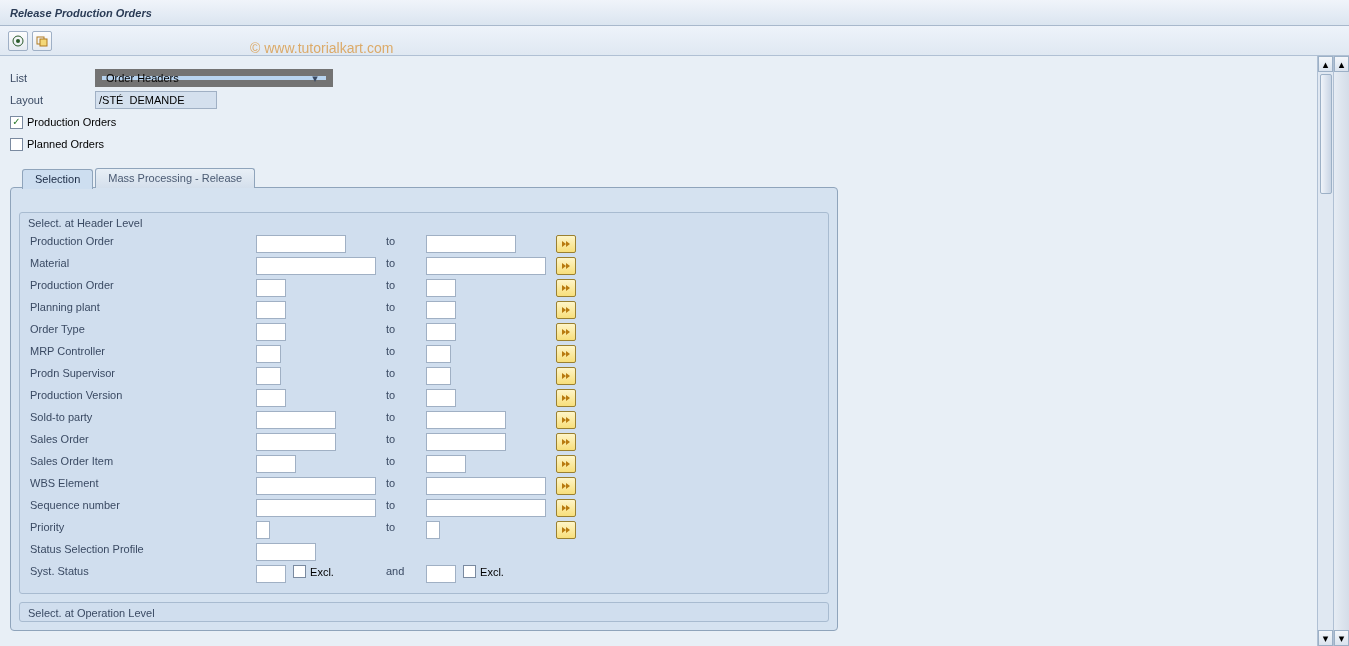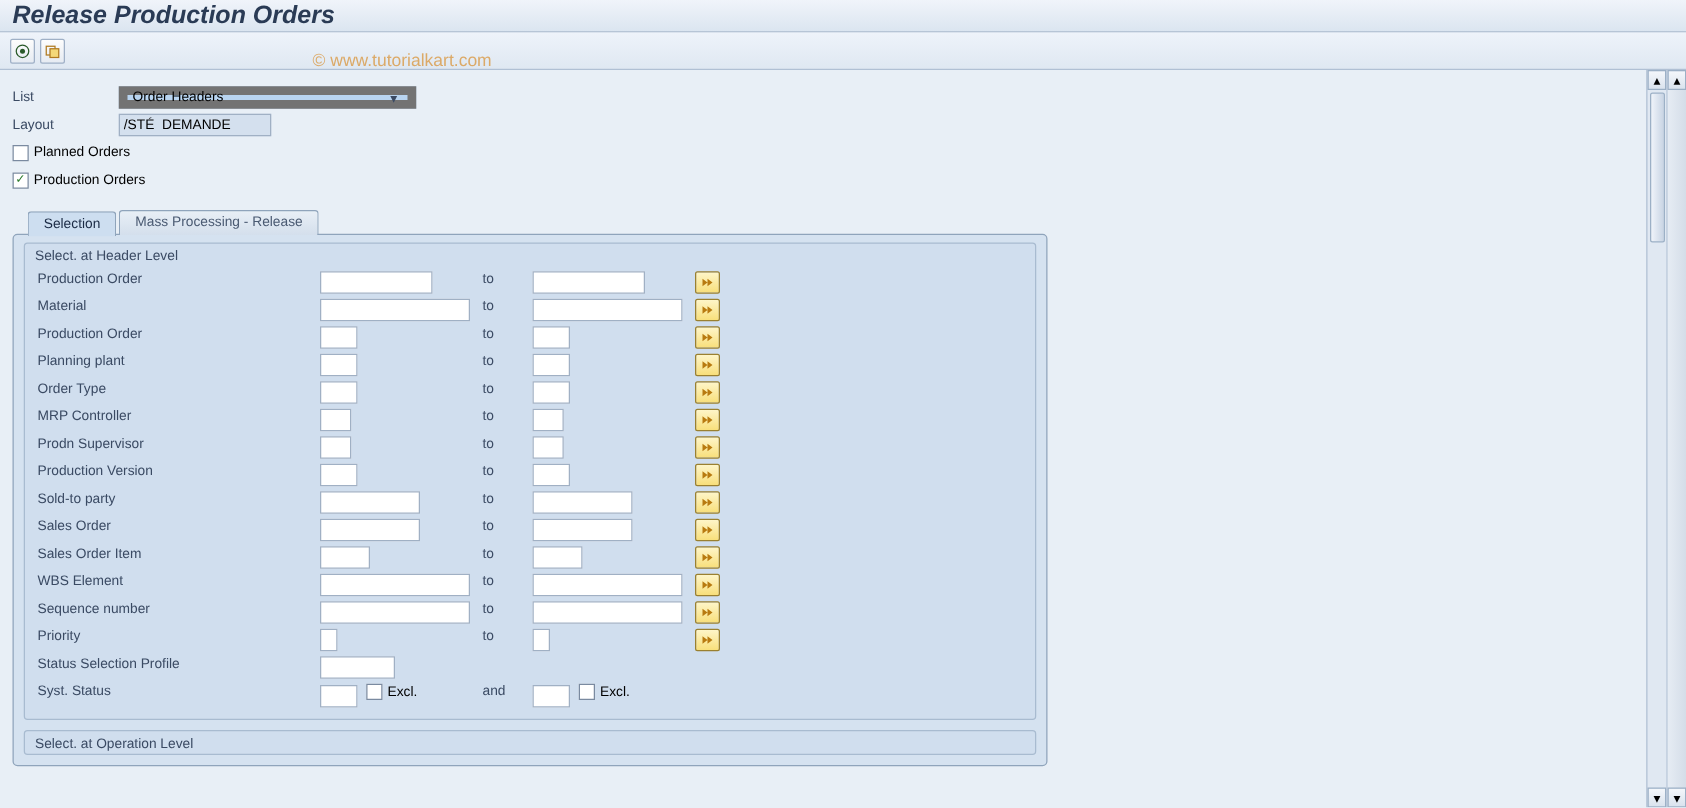--- a/index.html
+++ b/index.html
@@ -14,21 +14,21 @@
   }
   .title-bar {
     background: linear-gradient(#f0f4fa, #dbe5f0);
     border-bottom: 1px solid #a8b8cc;
     padding: 4px 10px;
     height: 26px;
     display: flex;
     align-items: center;
   }
   .title-bar h1 {
-    font-size: 20px;
+    font-size: 11px;
     font-style: italic;
     font-weight: bold;
     color: #2a3b55;
   }
   .toolbar {
     background: linear-gradient(#eef3fa, #dfe8f2);
     border-bottom: 1px solid #b0c0d4;
     height: 30px;
     display: flex;
     align-items: center;
@@ -147,21 +147,21 @@
     position: relative;
     top: 1px;
   }
   .tab-body {
     border: 1px solid #8fa4bb;
     border-radius: 4px;
     background: #d5e2f0;
     width: 828px;
     margin-left: 0;
     margin-top: -1px;
-    padding: 6px 8px 8px 8px;
+    padding: 24px 8px 8px 8px;
     position: relative;
     z-index: 1;
   }
   .groupbox {
     border: 1px solid #a8bbd0;
     border-radius: 3px;
     background: #d0deee;
     margin-bottom: 8px;
     padding: 0 0 6px 0;
   }
@@ -282,26 +282,26 @@
         <div class="dropdown">
           <span>Order Headers</span>
           <span class="dropdown-arrow">▾</span>
         </div>
       </div>
       <div class="field-row">
         <span class="lbl">Layout</span>
         <input class="textbox layout-box" value="/STÉ  DEMANDE" style="">
       </div>
       <div class="checkbox-row">
+        <span class="chk checked"></span>
+        <span>Production Orders</span>
+      </div>
+      <div class="checkbox-row">
         <span class="chk"></span>
         <span>Planned Orders</span>
-      </div>
-      <div class="checkbox-row">
-        <span class="chk checked"></span>
-        <span>Production Orders</span>
       </div>
     </div>
 
     <div class="tab-strip">
       <div class="tab active">Selection</div>
       <div class="tab">Mass Processing - Release</div>
     </div>
 
     <div class="tab-body">
 

